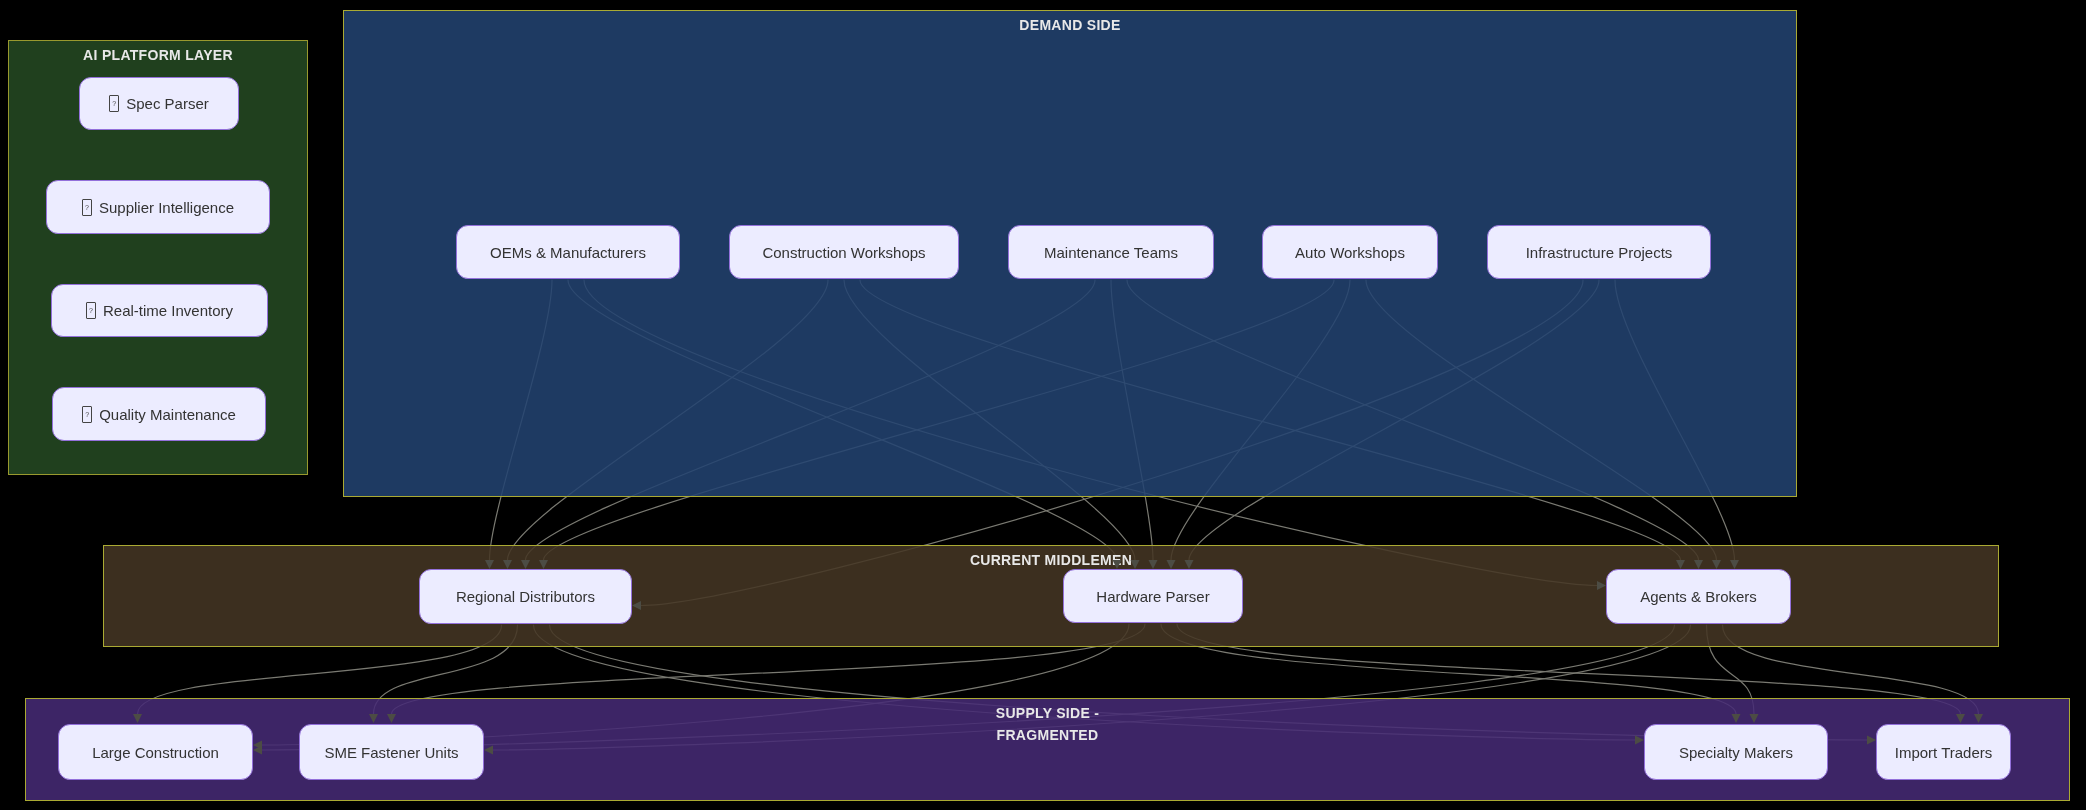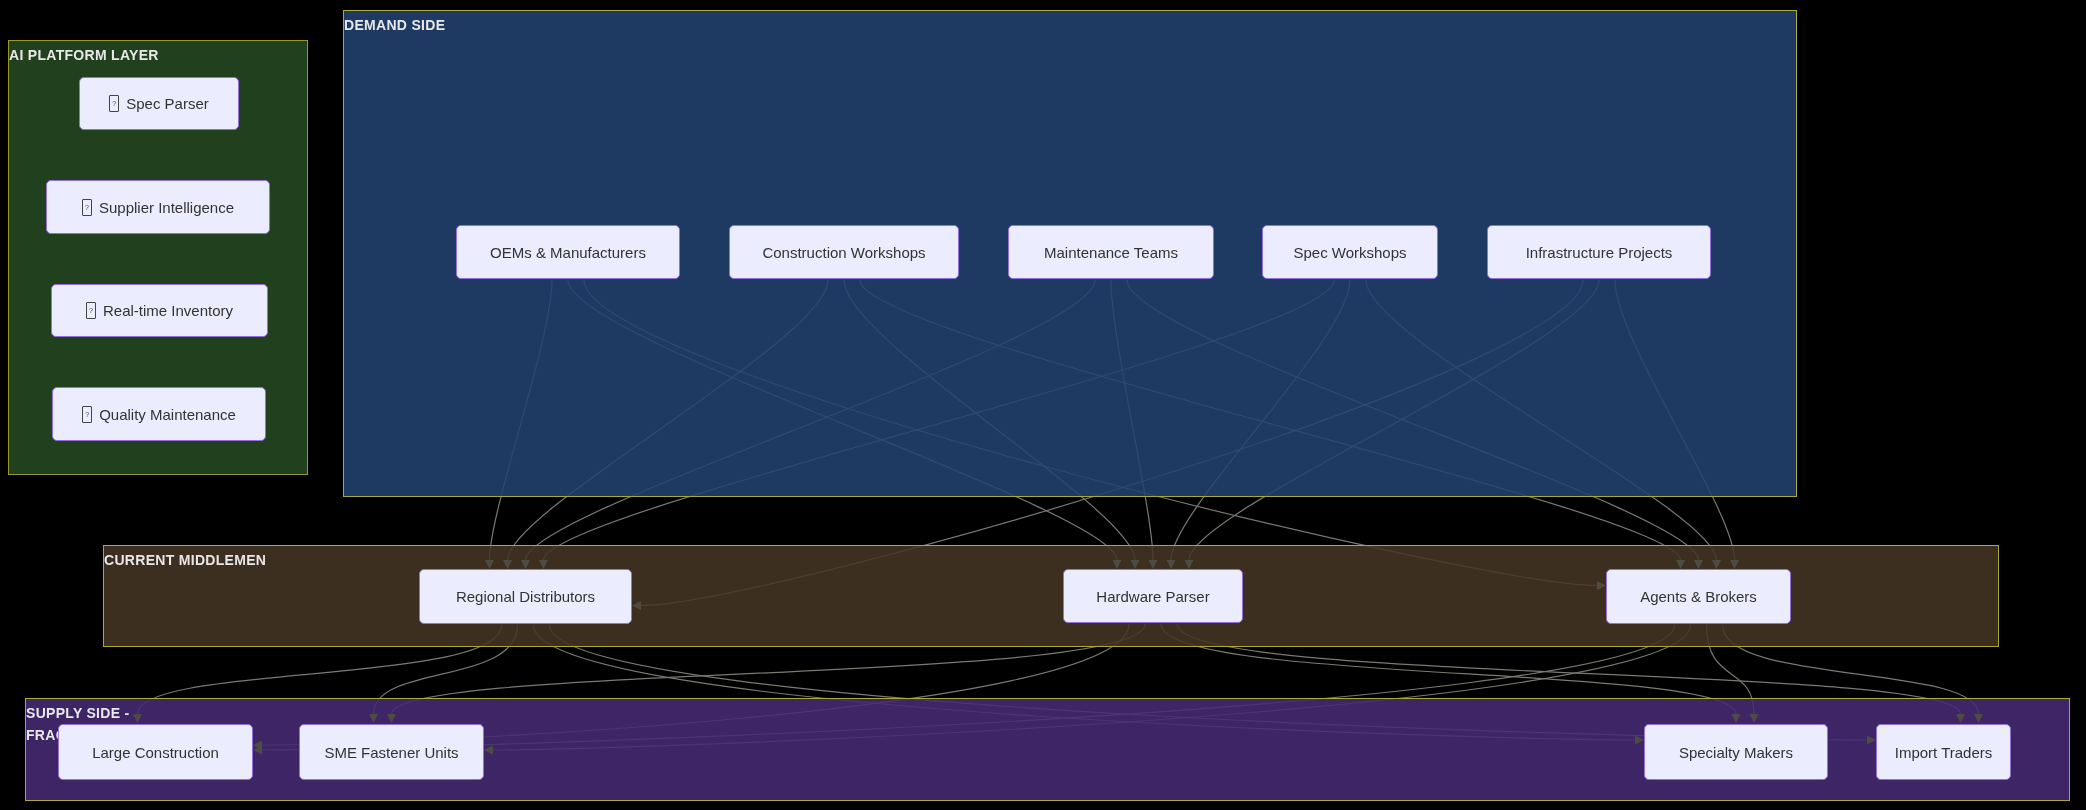--- a/index.html
+++ b/index.html
@@ -7,29 +7,29 @@
     position:relative;width:2086px;height:810px;background:#000;overflow:hidden;
     font-family:"Liberation Sans","DejaVu Sans",sans-serif;
   }
   svg.layer{position:absolute;left:0;top:0;pointer-events:none;}
   #edge-layer{z-index:1;}
   #arrow-layer{z-index:3;}
   .cluster{
     position:absolute;z-index:2;border:1.5px solid #aaaa33;box-sizing:border-box;
   }
   .cluster-title{
-    position:absolute;top:3px;left:0;right:0;
+    position:absolute;top:3px;left:0;right:0;text-align:center;
     font-size:14px;font-weight:600;letter-spacing:.3px;line-height:22px;
     color:var(--title-text,#e8e8e8);
   }
   .node{
     position:absolute;box-sizing:border-box;z-index:4;
     background:var(--node-fill,#ececff);
     border:1.5px solid var(--node-border,#9370db);
-    border-radius:5px;
+    border-radius:12px;
     color:var(--node-text,#333);
     display:flex;align-items:center;justify-content:center;
     font-size:15px;white-space:nowrap;
   }
   .tofu{
     display:inline-block;width:8px;height:15px;border:1px solid #444;border-radius:1px;
     margin-right:7px;font-size:7px;line-height:15px;text-align:center;color:#444;
     vertical-align:-2px;overflow:hidden;
   }
 </style>
@@ -99,21 +99,21 @@
     <div class="node" style="left:112px;top:214px;width:224px;height:54px">
       <span class="node-label">OEMs &amp; Manufacturers</span>
     </div>
     <div class="node" style="left:385px;top:214px;width:230px;height:54px">
       <span class="node-label">Construction Workshops</span>
     </div>
     <div class="node" style="left:664px;top:214px;width:206px;height:54px">
       <span class="node-label">Maintenance Teams</span>
     </div>
     <div class="node" style="left:918px;top:214px;width:176px;height:54px">
-      <span class="node-label">Spec Workshops</span>
+      <span class="node-label">Auto Workshops</span>
     </div>
     <div class="node" style="left:1143px;top:214px;width:224px;height:54px">
       <span class="node-label">Infrastructure Projects</span>
     </div>
   </div>
 
   <div class="cluster" style="left: 103px; top: 545px; width: 1896px; height: 102px; background: rgba(69, 54, 36, 0.87); border-color: rgb(170, 170, 51);">
     <div class="cluster-title">
       <div>CURRENT MIDDLEMEN</div>
     </div>

